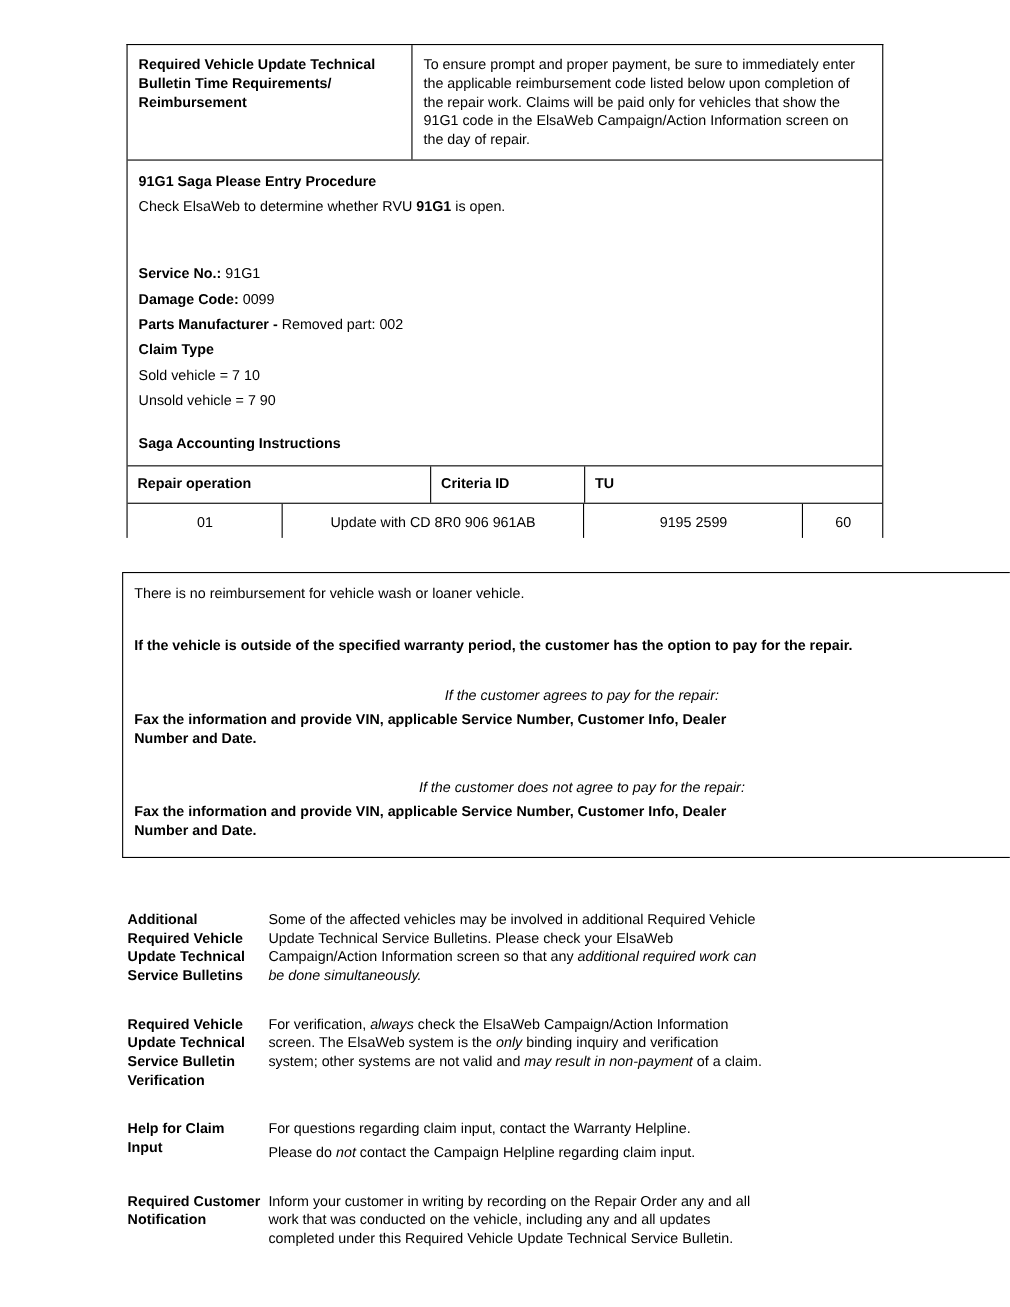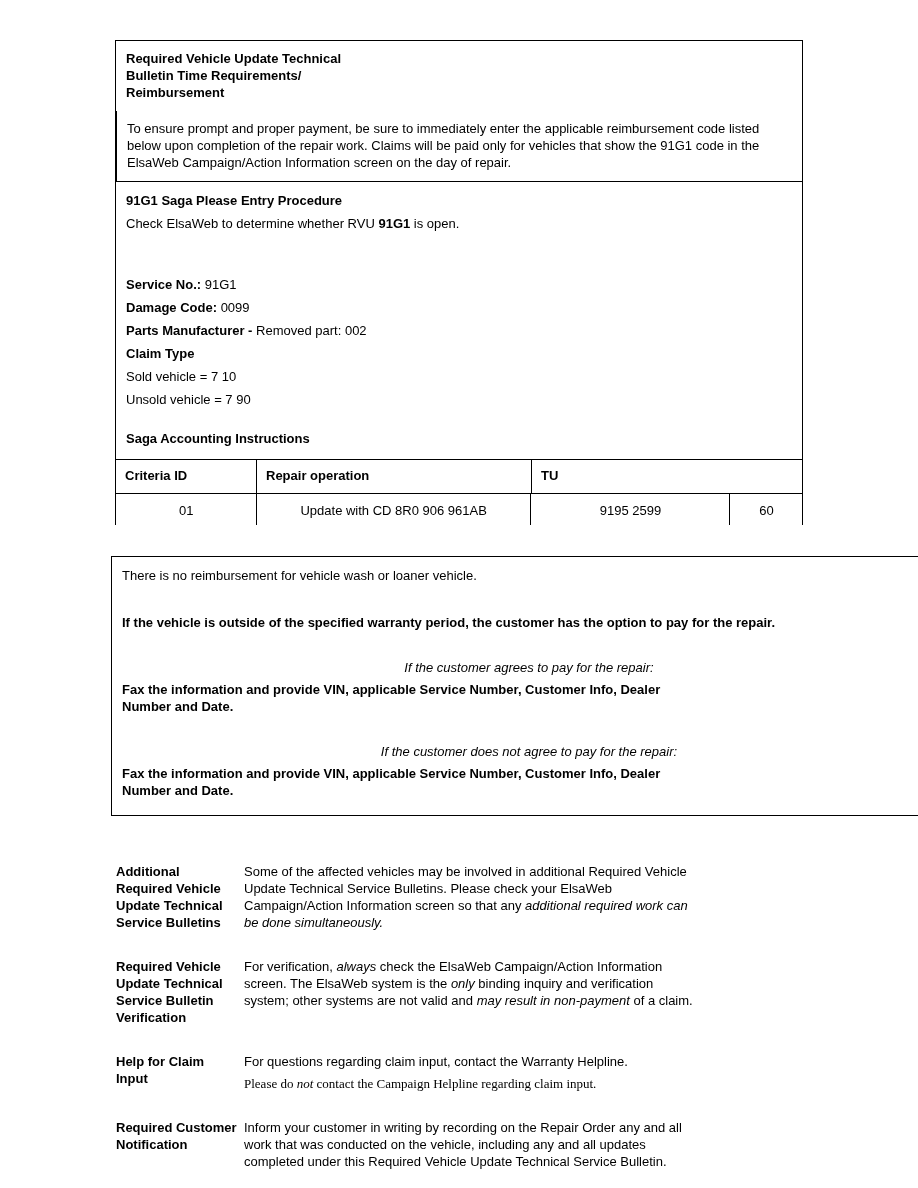--- a/index.html
+++ b/index.html
@@ -25,21 +25,20 @@
   
   .outer-table {
     border: 1.5px solid #000;
     border-bottom: none;
     width: 688px;
     box-sizing: border-box;
   }
   .tt-header-row {
     display: flex;
     border-bottom: 1.5px solid #000;
-    flex-direction: column;
   }
   .tt-header-left {
     width: 258px;
     box-sizing: border-box;
     padding: 9px 10px 10px 10px;
     font-weight: bold;
     line-height: 17px;
   }
   .tt-header-right {
     flex: 1;
@@ -105,21 +104,21 @@
     line-height: 17px;
   }
   .info-label {
     width: 122px;
     margin-right: 6px;
     font-weight: bold;
   }
   .info-body {
     width: 455px;
   }
-  .info-body .p2 { margin-top: 5px; font-family: Liberation Serif, serif; }
+  .info-body .p2 { margin-top: 5px; }
 </style>
 </head>
 <body>
 
 <div class="page">
 
   <div class="outer-table">
     <div class="tt-header-row">
       <div class="tt-header-left">Required Vehicle Update Technical Bulletin Time Requirements/ Reimbursement</div>
       <div class="tt-header-right">To ensure prompt and proper payment, be sure to immediately enter the applicable reimbursement code listed below upon completion of the repair work. Claims will be paid only for vehicles that show the 91G1 code in the ElsaWeb Campaign/Action Information screen on the day of repair.</div>
@@ -134,22 +133,22 @@
       <div class="claim-line"><span class="b">Parts Manufacturer -</span><span> Removed part: 002</span></div>
       <div class="claim-line b">Claim Type</div>
       <div class="claim-line">Sold vehicle = 7 10</div>
       <div class="claim-line">Unsold vehicle = 7 90</div>
 
       <div class="acct-title">Saga Accounting Instructions</div>
     </div>
 
     <div class="acct-table">
       <div class="acct-row head">
+        <div class="acct-cell c2">Repair operation</div>
         <div class="acct-cell c1">Criteria ID</div>
-        <div class="acct-cell c2">Repair operation</div>
         <div class="acct-cell c4">TU</div>
       </div>
       <div class="acct-row data">
         <div class="acct-cell c1">01</div>
         <div class="acct-cell c2">Update with CD 8R0 906 961AB</div>
         <div class="acct-cell c3">9195 2599</div>
         <div class="acct-cell c4">60</div>
       </div>
     </div>
   </div>

